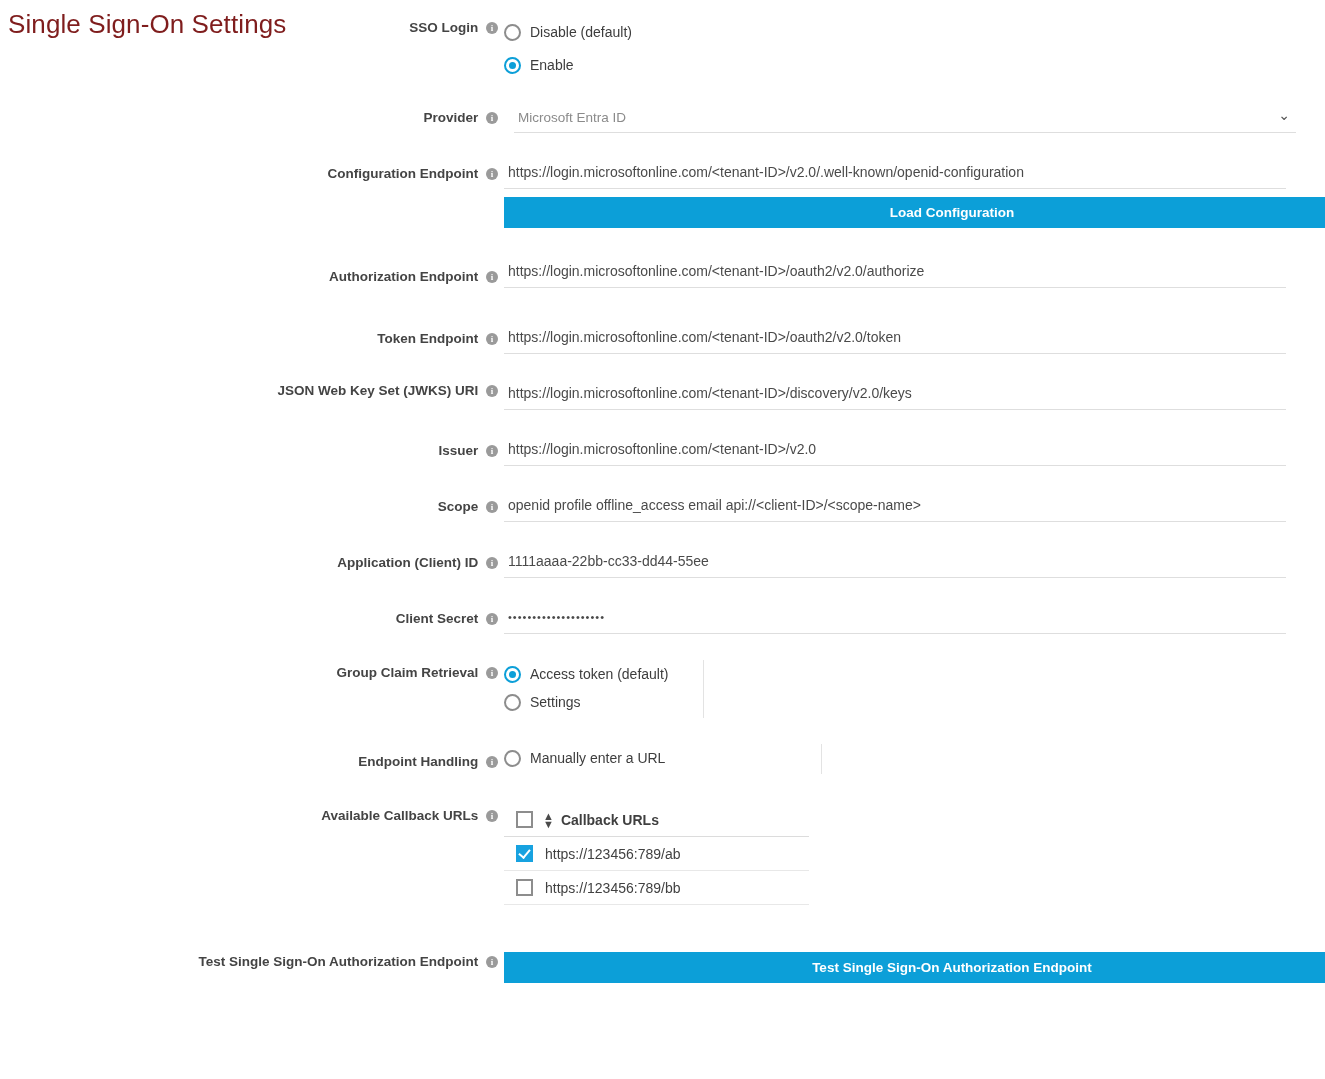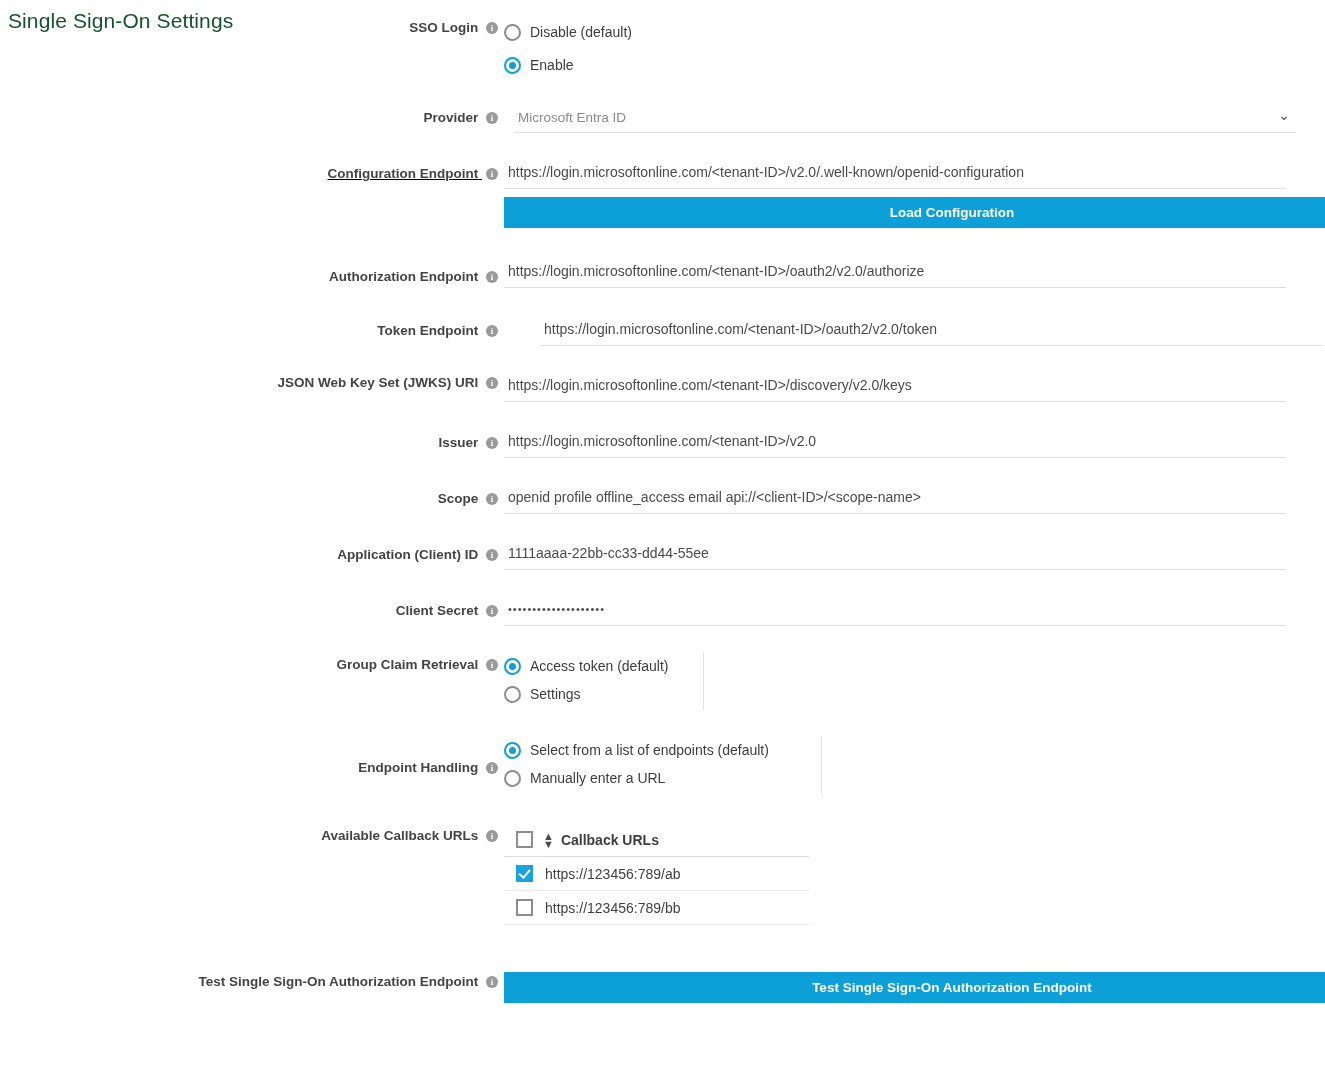--- a/index.html
+++ b/index.html
@@ -11,22 +11,22 @@
   body {
     width: 1325px;
     height: 1079px;
     position: relative;
     overflow: hidden;
   }
   .page-title {
     position: absolute;
     left: 8px;
     top: 9px;
-    font-size: 21px;
-    color: #14532d;
+    font-size: 26px;
+    color: #7f1d1d;
     font-weight: 400;
     letter-spacing: 0.1px;
   }
   .form {
     position: absolute;
     left: 0;
     top: 0;
     width: 1325px;
   }
   .row {
@@ -238,21 +238,21 @@
     <div class="field-cell">
       <div class="select-wrap">
         <select class="sel">
           <option>Microsoft Entra ID</option>
         </select>
         <span class="chev">⌄</span>
       </div>
     </div>
   </div>
 
-  <div class="row" style="margin-top:26px;text-decoration:underline;">
+  <div class="row" style="margin-top:26px;">
     <div class="label-cell" style="padding-top:6px;">
       <span>Configuration Endpoint</span>
       <span class="info-icon">i</span>
     </div>
     <div class="field-cell">
       <input class="text-input" type="text" value="https://login.microsoftonline.com/&lt;tenant-ID&gt;/v2.0/.well-known/openid-configuration" style="">
       <div class="spacer-8"></div>
       <button class="btn-primary">Load Configuration</button>
     </div>
   </div>
@@ -260,21 +260,21 @@
   <div class="row" style="margin-top:30px;align-items:center;">
     <div class="label-cell" style="padding-top:6px;">
       <span>Authorization Endpoint</span>
       <span class="info-icon">i</span>
     </div>
     <div class="field-cell">
       <input class="text-input" type="text" value="https://login.microsoftonline.com/&lt;tenant-ID&gt;/oauth2/v2.0/authorize" style="">
     </div>
   </div>
 
-  <div class="row" style="margin-top:28px;gap:36px;">
+  <div class="row" style="margin-top:36px;">
     <div class="label-cell" style="padding-top:6px;">
       <span>Token Endpoint</span>
       <span class="info-icon">i</span>
     </div>
     <div class="field-cell">
       <input class="text-input" type="text" value="https://login.microsoftonline.com/&lt;tenant-ID&gt;/oauth2/v2.0/token" style="">
     </div>
   </div>
 
   <div class="row" style="margin-top:26px;">
@@ -346,24 +346,20 @@
     </div>
   </div>
 
   <div class="row" style="margin-top:26px;align-items:center;">
     <div class="label-cell" style="padding-top:4px;">
       <span>Endpoint Handling</span>
       <span class="info-icon">i</span>
     </div>
     <div class="field-cell">
       <div class="grp-box-wide">
-        <div class="radio-line" style="height:28px;">
-          <span class="radio checked"></span>
-          <span>Select from a list of endpoints (default)</span>
-        </div>
         <div class="radio-line" style="height:28px;">
           <span class="radio"></span>
           <span>Manually enter a URL</span>
         </div>
       </div>
     </div>
   </div>
 
   <div class="row" style="margin-top:29px;">
     <div class="label-cell" style="padding-top:4px;">

